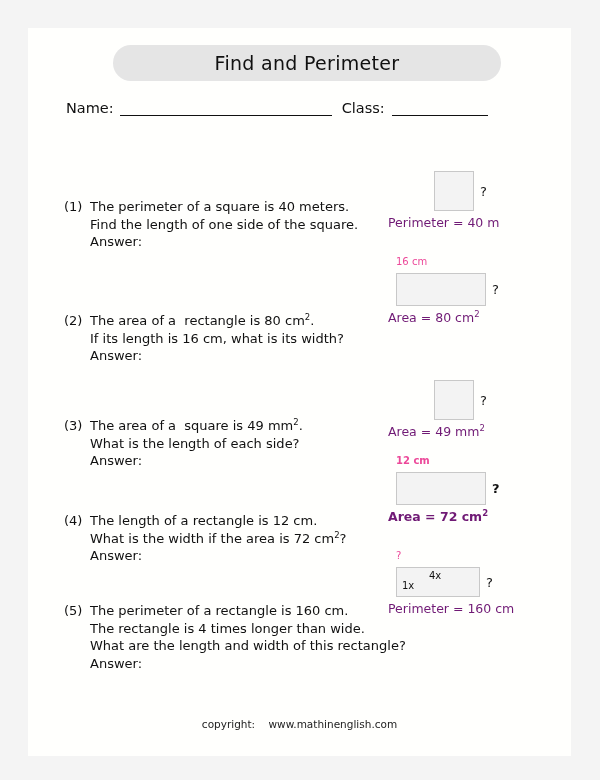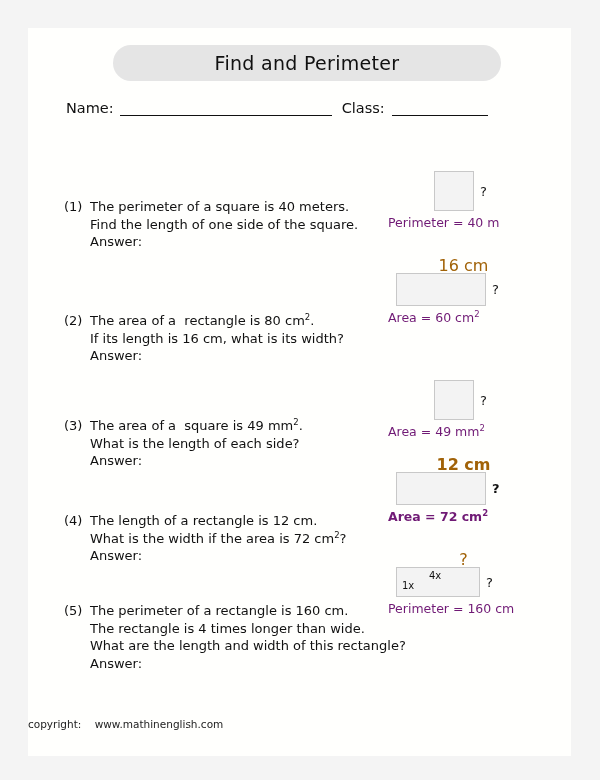--- a/index.html
+++ b/index.html
@@ -90,23 +90,22 @@
   }
 
   
   .diagram {
     position: absolute;
     left: 360px;
     top: 0;
     width: 183px;
   }
   .dg-toplabel {
-    text-align: center;
-    font-size: 16px;
-    color: #a16207;
+    font-size: 10px;
+    color: #ec4899;
     height: 17px;
     width: 135px;
     margin-left: 8px;
   }
   .shape-row {
     display: flex;
     align-items: center;
     margin-left: 8px;
   }
   .shape {
@@ -135,20 +134,21 @@
   }
   .in-left { left: 5px; bottom: 5px; }
   .in-top { left: 32px; top: 2px; }
 
   
   .footer {
     position: absolute;
     left: 0;
     top: 690px;
     width: 543px;
+    text-align: center;
     font-size: 10.5px;
     color: #222;
     white-space: pre;
   }
 </style>
 </head>
 <body>
 
 <div class="page">
 
@@ -184,21 +184,21 @@
       <span class="q-line"><span class="q-num">(2)</span><span>The area of a  rectangle is 80 cm</span><sup>2</sup><span>.</span></span>
       <span class="q-line q-indent">If its length is 16 cm, what is its width?</span>
       <span class="q-line q-indent">Answer:</span>
     </div>
     <div class="diagram" style="top:-12px;">
       <div class="dg-toplabel">16 cm</div>
       <div class="shape-row">
         <div class="shape rect"></div>
         <span class="side-q">?</span>
       </div>
-      <div class="dg-bottomlabel"><span>Area = 60 cm</span><sup>2</sup></div>
+      <div class="dg-bottomlabel"><span>Area = 80 cm</span><sup>2</sup></div>
     </div>
   </div>
 
   <div class="qblock" style="top:345px;">
     <div class="q-text">
       <span class="q-line"><span class="q-num">(3)</span><span>The area of a  square is 49 mm</span><sup>2</sup><span>.</span></span>
       <span class="q-line q-indent">What is the length of each side?</span>
       <span class="q-line q-indent">Answer:</span>
     </div>
     <div class="diagram" style="top:-10px;">

